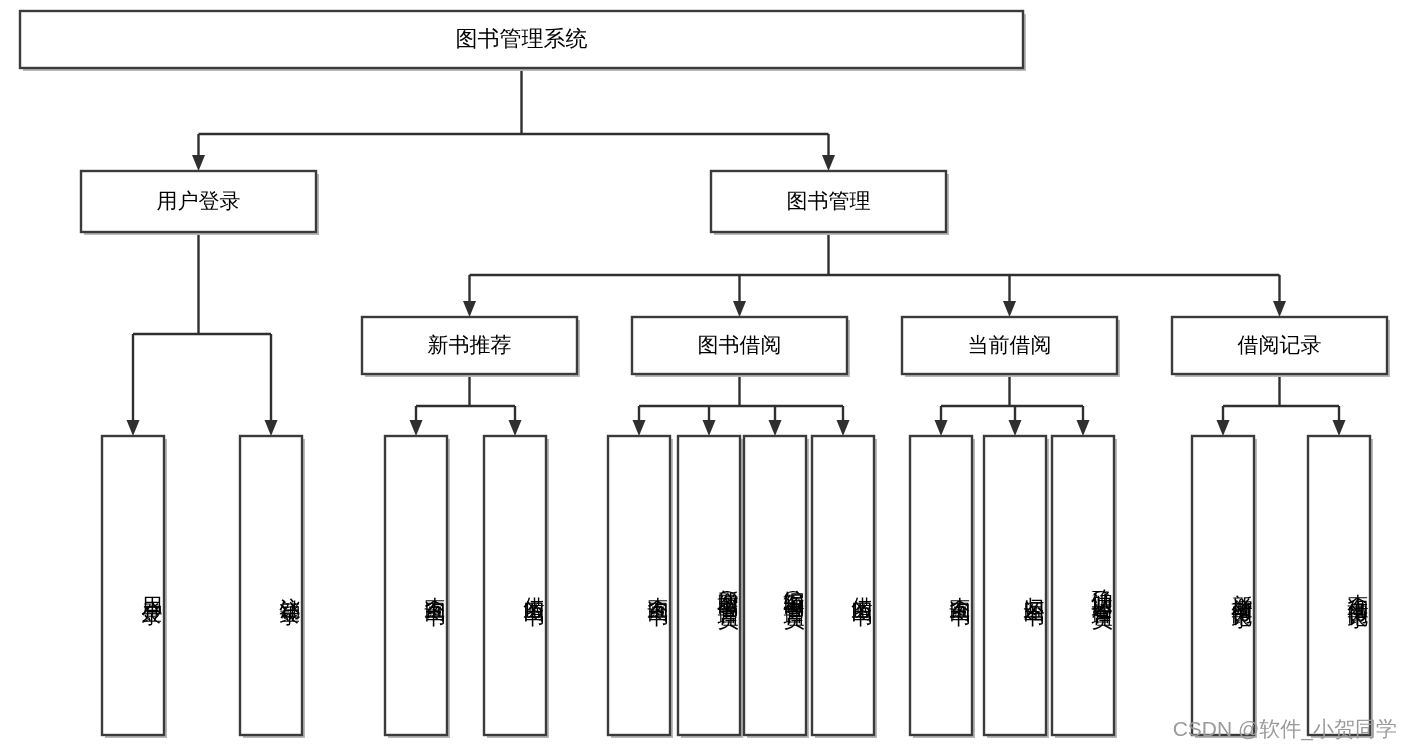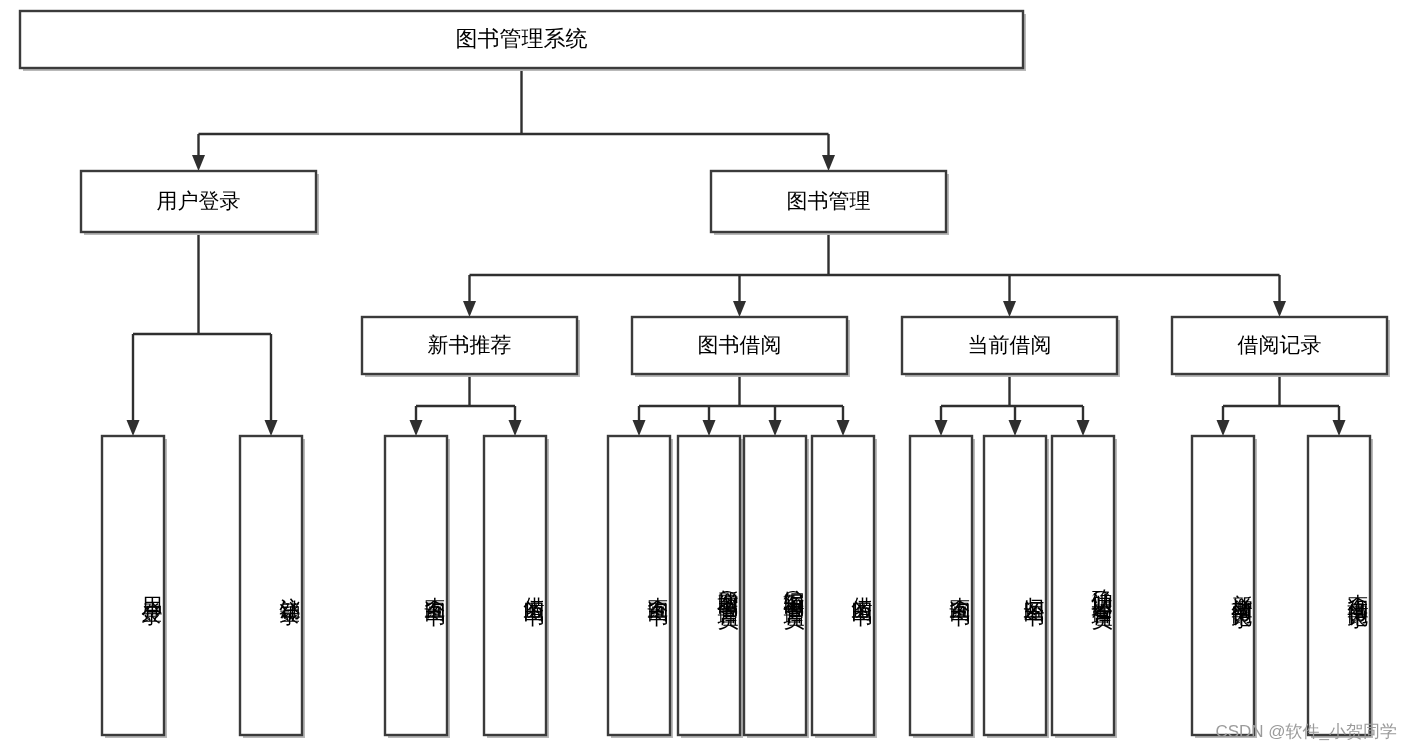--- a/index.html
+++ b/index.html
@@ -71,21 +71,21 @@
     white-space: nowrap;
     text-align: center;
     pointer-events: none;
     user-select: none;
   }
   .watermark {
     position: absolute;
     right: 8px;
     bottom: 4px;
     font-family: "Liberation Sans", "DejaVu Sans", sans-serif;
-    font-size: 17px;
+    font-size: 21px;
     color: #9b9b9b;
     white-space: nowrap;
     user-select: none;
   }
 </style>
 </head>
 <body>
 
 <div id="diagram-root">
   <svg class="diagram-canvas" viewBox="0 0 1405 747">

